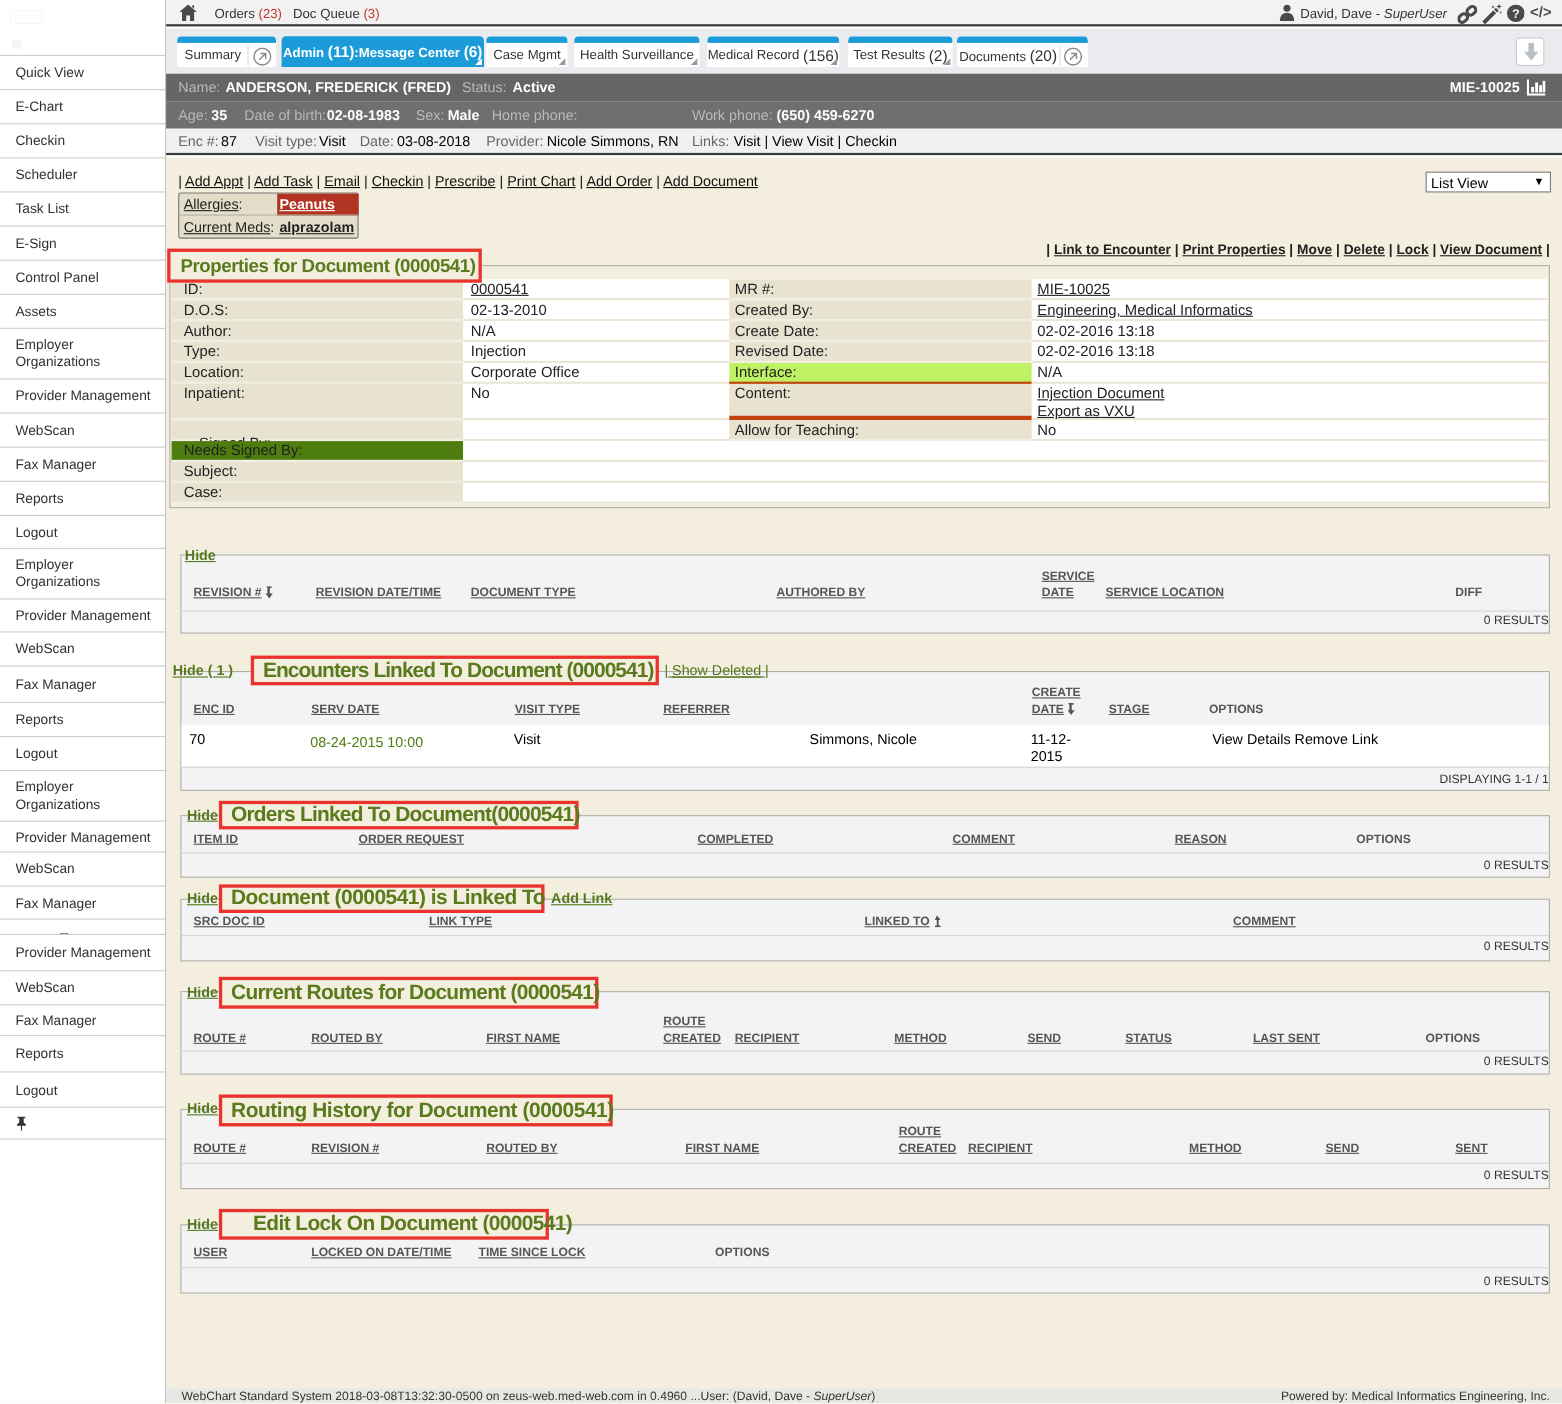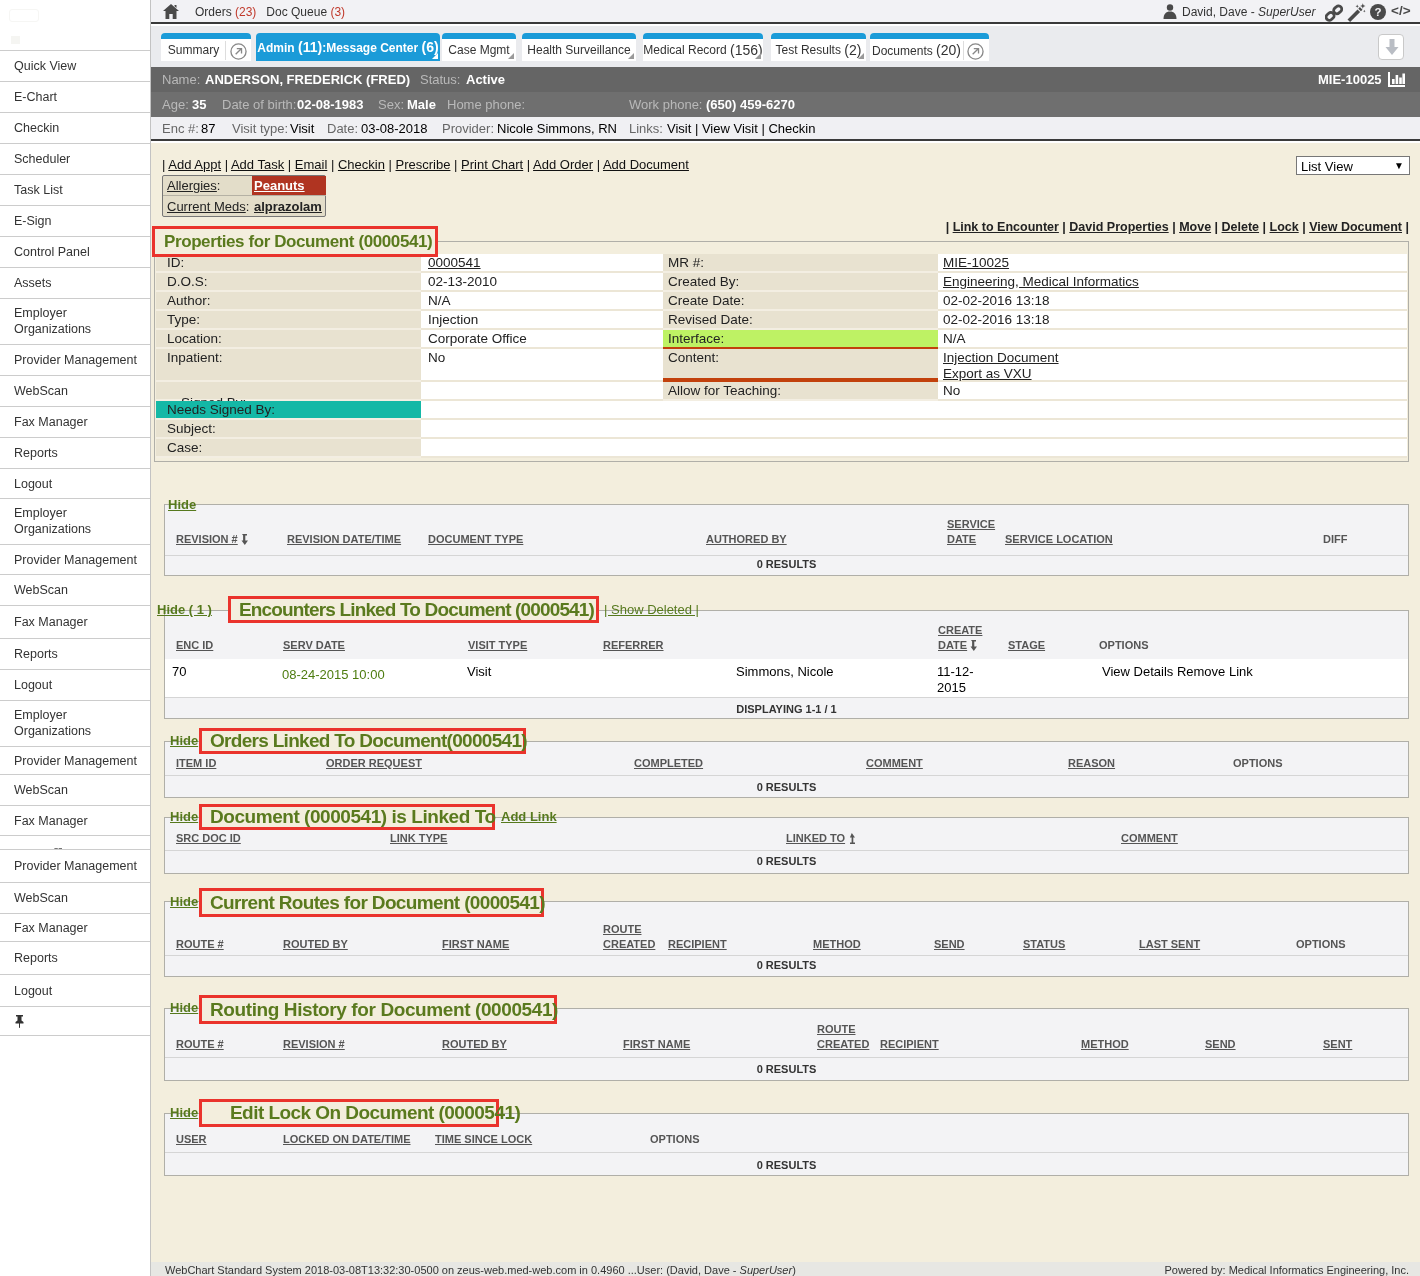--- a/index.html
+++ b/index.html
@@ -28,21 +28,21 @@
 #demo3 .lb{color:#666;}
 #demo3 b{font-weight:normal;color:#000;}
 .ds{position:absolute;top:0;height:100%;display:flex;align-items:center;white-space:nowrap;}
 
 #content{position:absolute;left:0;top:143px;width:1269px;height:1119px;background:#f3eedd;}
 #footer{position:absolute;left:0;top:1262px;width:1269px;height:14px;background:#e7e7e3;font-size:11px;color:#333;}
 
 .sect{position:absolute;left:13px;width:1245px;border:1px solid #b0afa8;background:#f3f3f5;}
 .hdr{position:absolute;font-size:11px;font-weight:bold;color:#555;text-decoration:underline;white-space:nowrap;}
 .plain{text-decoration:none;}
-.res{position:absolute;left:0;width:100%;text-align:center;font-size:11px;font-weight:bold;color:#333;}
+.res{position:absolute;left:0;width:100%;text-align:right;font-size:11px;font-weight:normal;color:#333;}
 .sep{position:absolute;left:0;width:100%;border-top:1px solid #d5d5d5;}
 .hide{position:absolute;font-size:13px;font-weight:bold;color:#56791d;text-decoration:underline;white-space:nowrap;}
 .rbox{position:absolute;border:3px solid #ea332c;background:#f3eedd;display:flex;align-items:center;padding-left:8px;white-space:nowrap;}
 .rbox span{font-size:19px;font-weight:bold;color:#5a7a1e;letter-spacing:-0.2px;}
 .glnk{color:#56791d;text-decoration:underline;}
 .cell{position:absolute;font-size:13.5px;color:#222;white-space:nowrap;}
 u{text-decoration:underline;}
 </style></head><body>
 
 <div id="side">
@@ -271,21 +271,21 @@
 <div class="ab" style="left:89px;top:0;width:74px;height:20px;background:#b03421;border-bottom:1px solid #b5b1a4;">
           <u style="position:absolute;left:2px;top:2px;color:#fff;font-weight:bold;">Peanuts</u>
         </div>
 <div class="ab" style="left:0;top:21px;width:89px;height:20px;">
           <span style="position:absolute;left:4px;top:2px;color:#222;"><u>Current Meds</u>:</span>
         </div>
 <div class="ab" style="left:89px;top:21px;width:74px;height:20px;">
           <u style="position:absolute;left:2px;top:2px;color:#222;font-weight:bold;">alprazolam</u>
         </div>
 </div>
-<div class="ab" style="right:11px;top:77px;font-size:12.5px;font-weight:bold;color:#222;white-space:nowrap;">| <u>Link to Encounter</u> | <u>David Properties</u> | <u>Move</u> | <u>Delete</u> | <u>Lock</u> | <u>View Document</u> |</div>
+<div class="ab" style="right:11px;top:77px;font-size:12.5px;font-weight:bold;color:#222;white-space:nowrap;">| <u>Link to Encounter</u> | <u>Print Properties</u> | <u>Move</u> | <u>Delete</u> | <u>Lock</u> | <u>View Document</u> |</div>
 <div class="ab" style="left:3px;top:98px;width:1255px;height:221px;border:1px solid #b0afa8;"></div>
 <div class="ab" style="left:5px;top:111px;width:1251px;height:204px;background:#fff;">
 <div class="ab" style="left:0;top:0px;width:265px;height:19px;background:#e8e2d0;border-bottom:2px solid #f3eee2;">
           <span class="cell" style="left:11px;top:1px;">ID:</span>
         </div>
 <div class="ab" style="left:265px;top:0px;width:242px;height:19px;background:#fff;border-bottom:2px solid #ece6d6;">
           <span class="cell" style="left:7px;top:1px;"><u>0000541</u></span>
         </div>
 <div class="ab" style="left:507px;top:0px;width:275px;height:19px;background:#e8e2d0;border-bottom:2px solid #f3eee2;">
           <span class="cell" style="left:5px;top:1px;">MR #:</span>
@@ -358,21 +358,21 @@
         </div>
 <div class="ab" style="left:265px;top:128px;width:242px;height:19px;background:#fff;border-bottom:2px solid #ece6d6;">
           <span class="cell" style="left:7px;top:1px;"></span>
         </div>
 <div class="ab" style="left:507px;top:128px;width:275px;height:19px;background:#e8e2d0;border-bottom:2px solid #f3eee2;">
           <span class="cell" style="left:5px;top:1px;">Allow for Teaching:</span>
         </div>
 <div class="ab" style="left:782px;top:128px;width:469px;height:19px;background:#fff;border-bottom:2px solid #ece6d6;">
           <span class="cell" style="left:5px;top:1px;line-height:15.5px;">No</span>
         </div>
-<div class="ab" style="left:0;top:147px;width:265px;height:19px;background:#14b8a6;border-bottom:2px solid #f3eee2;">
+<div class="ab" style="left:0;top:147px;width:265px;height:19px;background:#4d7c0f;border-bottom:2px solid #f3eee2;">
           <span class="cell" style="left:11px;top:1px;">Needs Signed By:</span>
         </div>
 <div class="ab" style="left:265px;top:147px;width:986px;height:19px;background:#fff;border-bottom:2px solid #ece6d6;"></div>
 <div class="ab" style="left:0;top:166px;width:265px;height:19px;background:#e8e2d0;border-bottom:2px solid #f3eee2;">
           <span class="cell" style="left:11px;top:1px;">Subject:</span>
         </div>
 <div class="ab" style="left:265px;top:166px;width:986px;height:19px;background:#fff;border-bottom:2px solid #ece6d6;"></div>
 <div class="ab" style="left:0;top:185px;width:265px;height:19px;background:#e8e2d0;border-bottom:2px solid #f3eee2;">
           <span class="cell" style="left:11px;top:1px;">Case:</span>
         </div>

